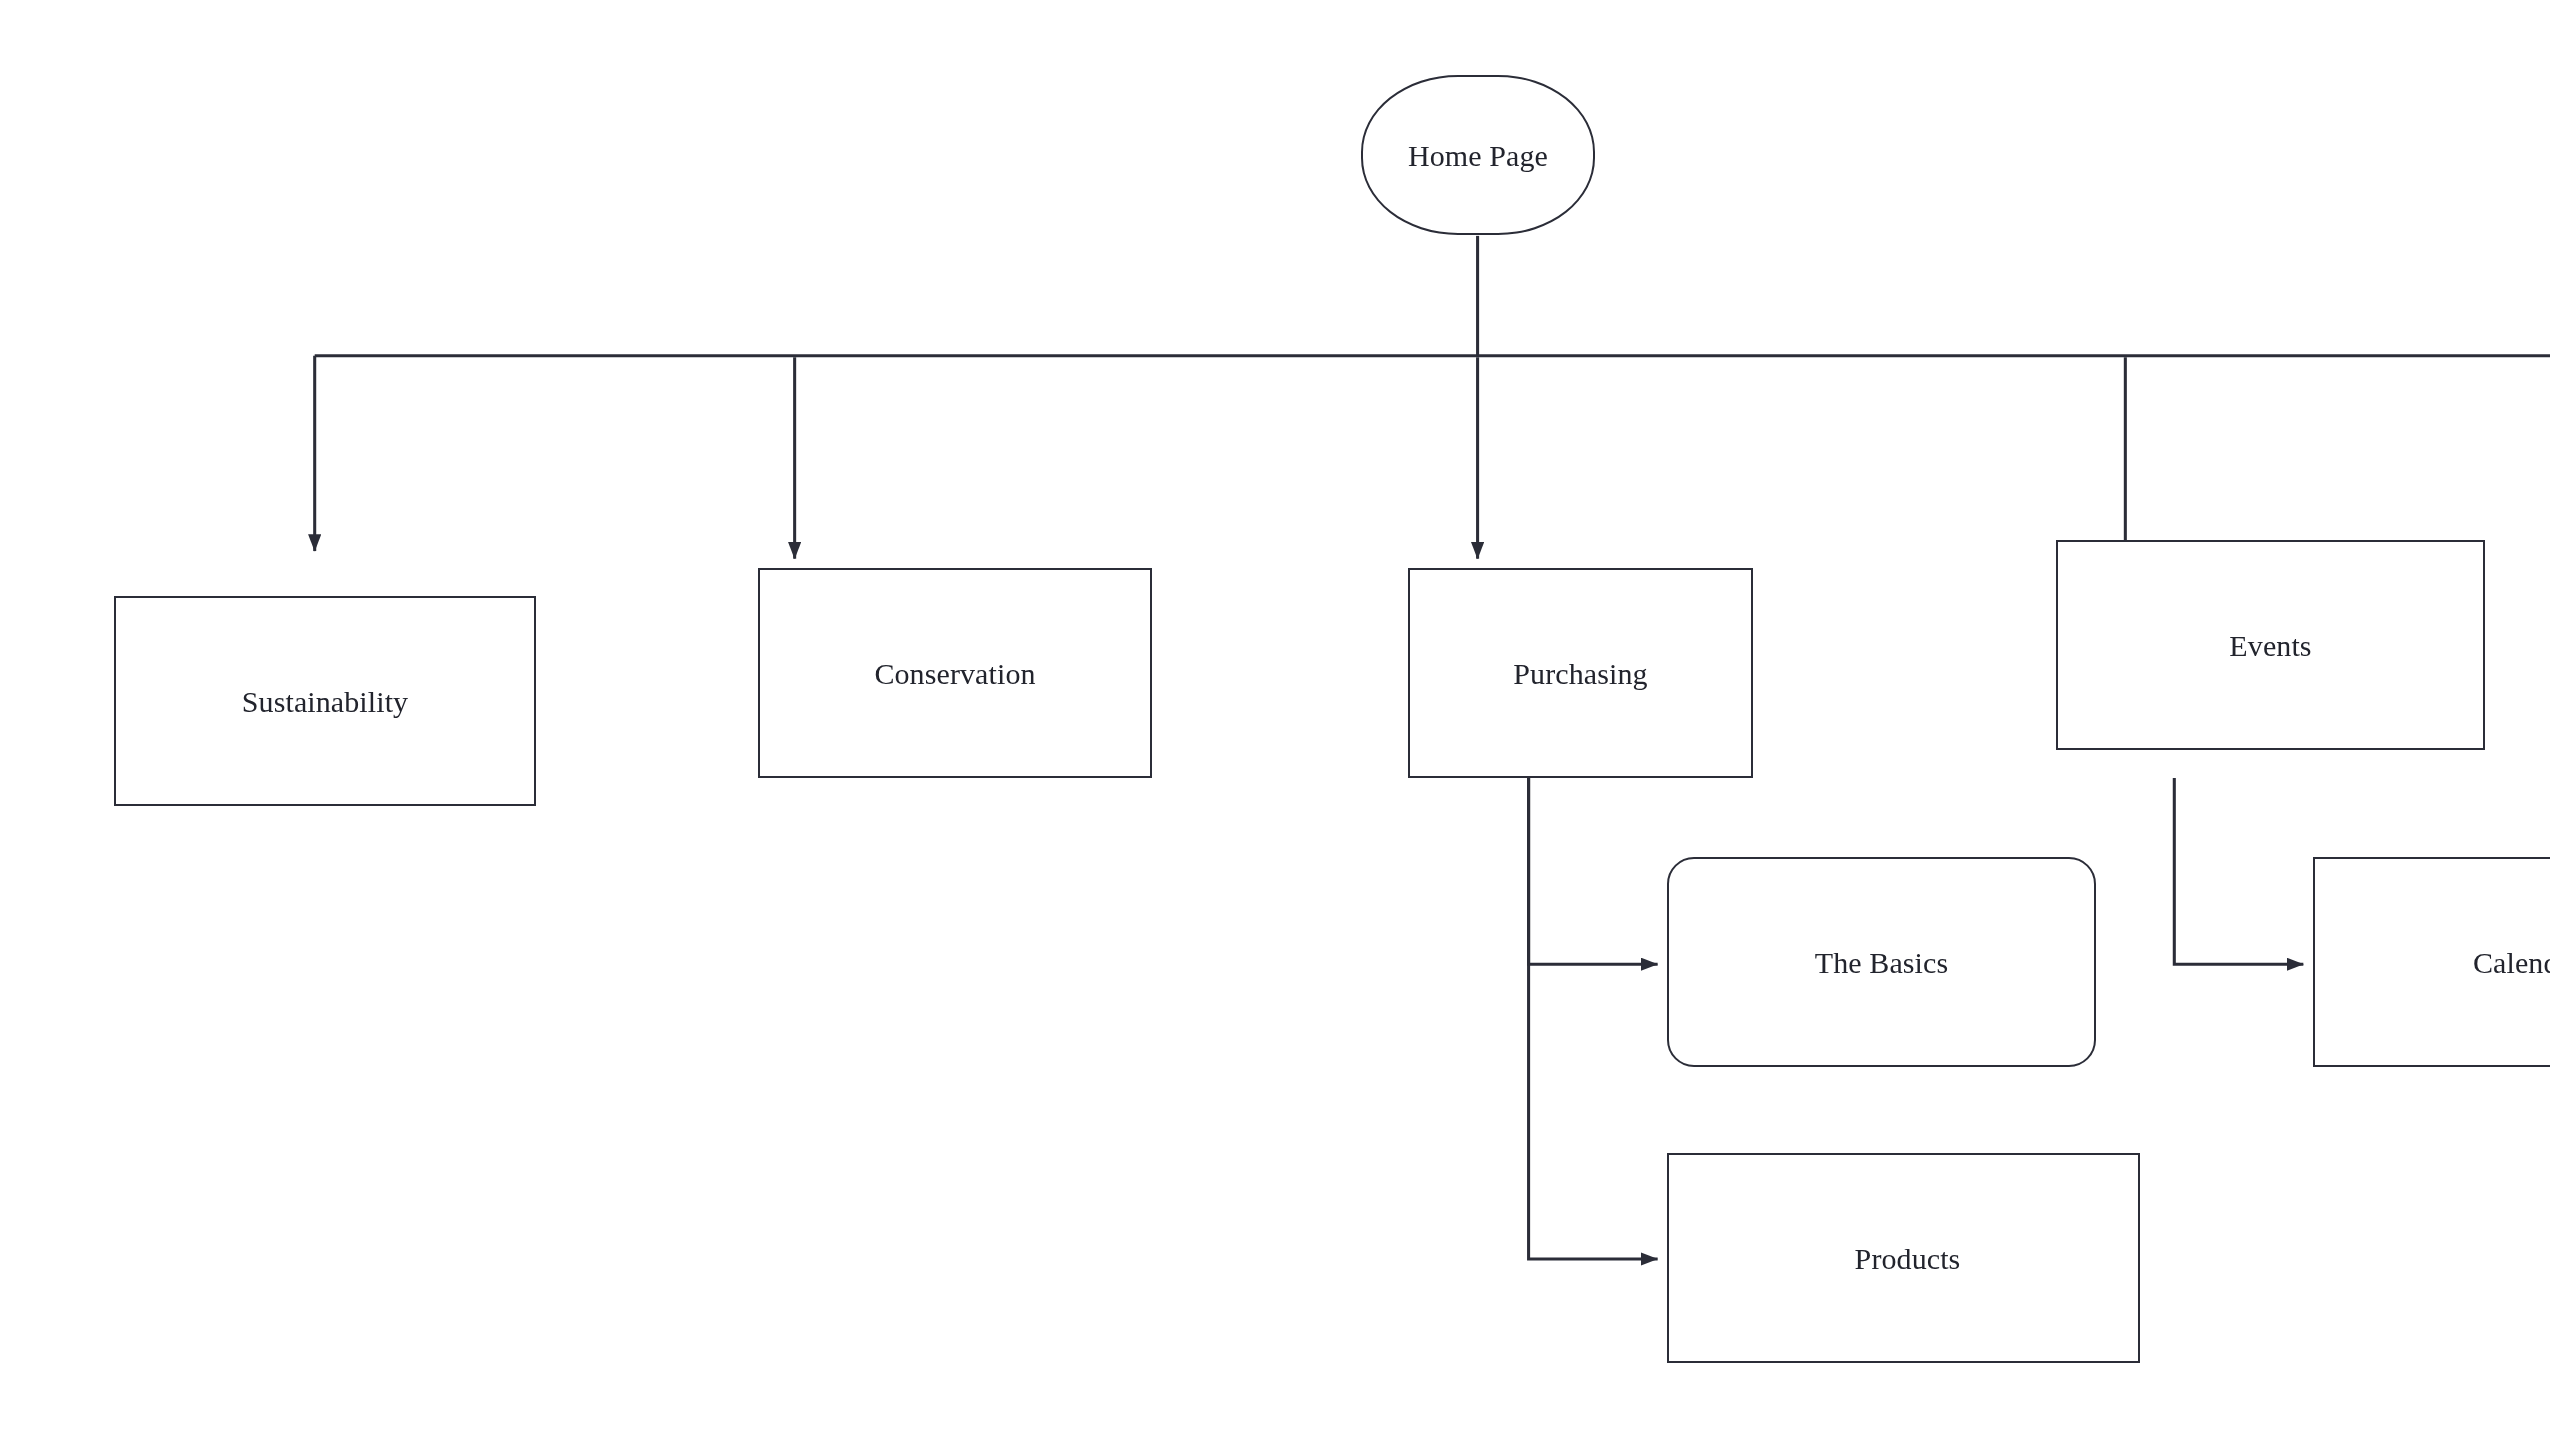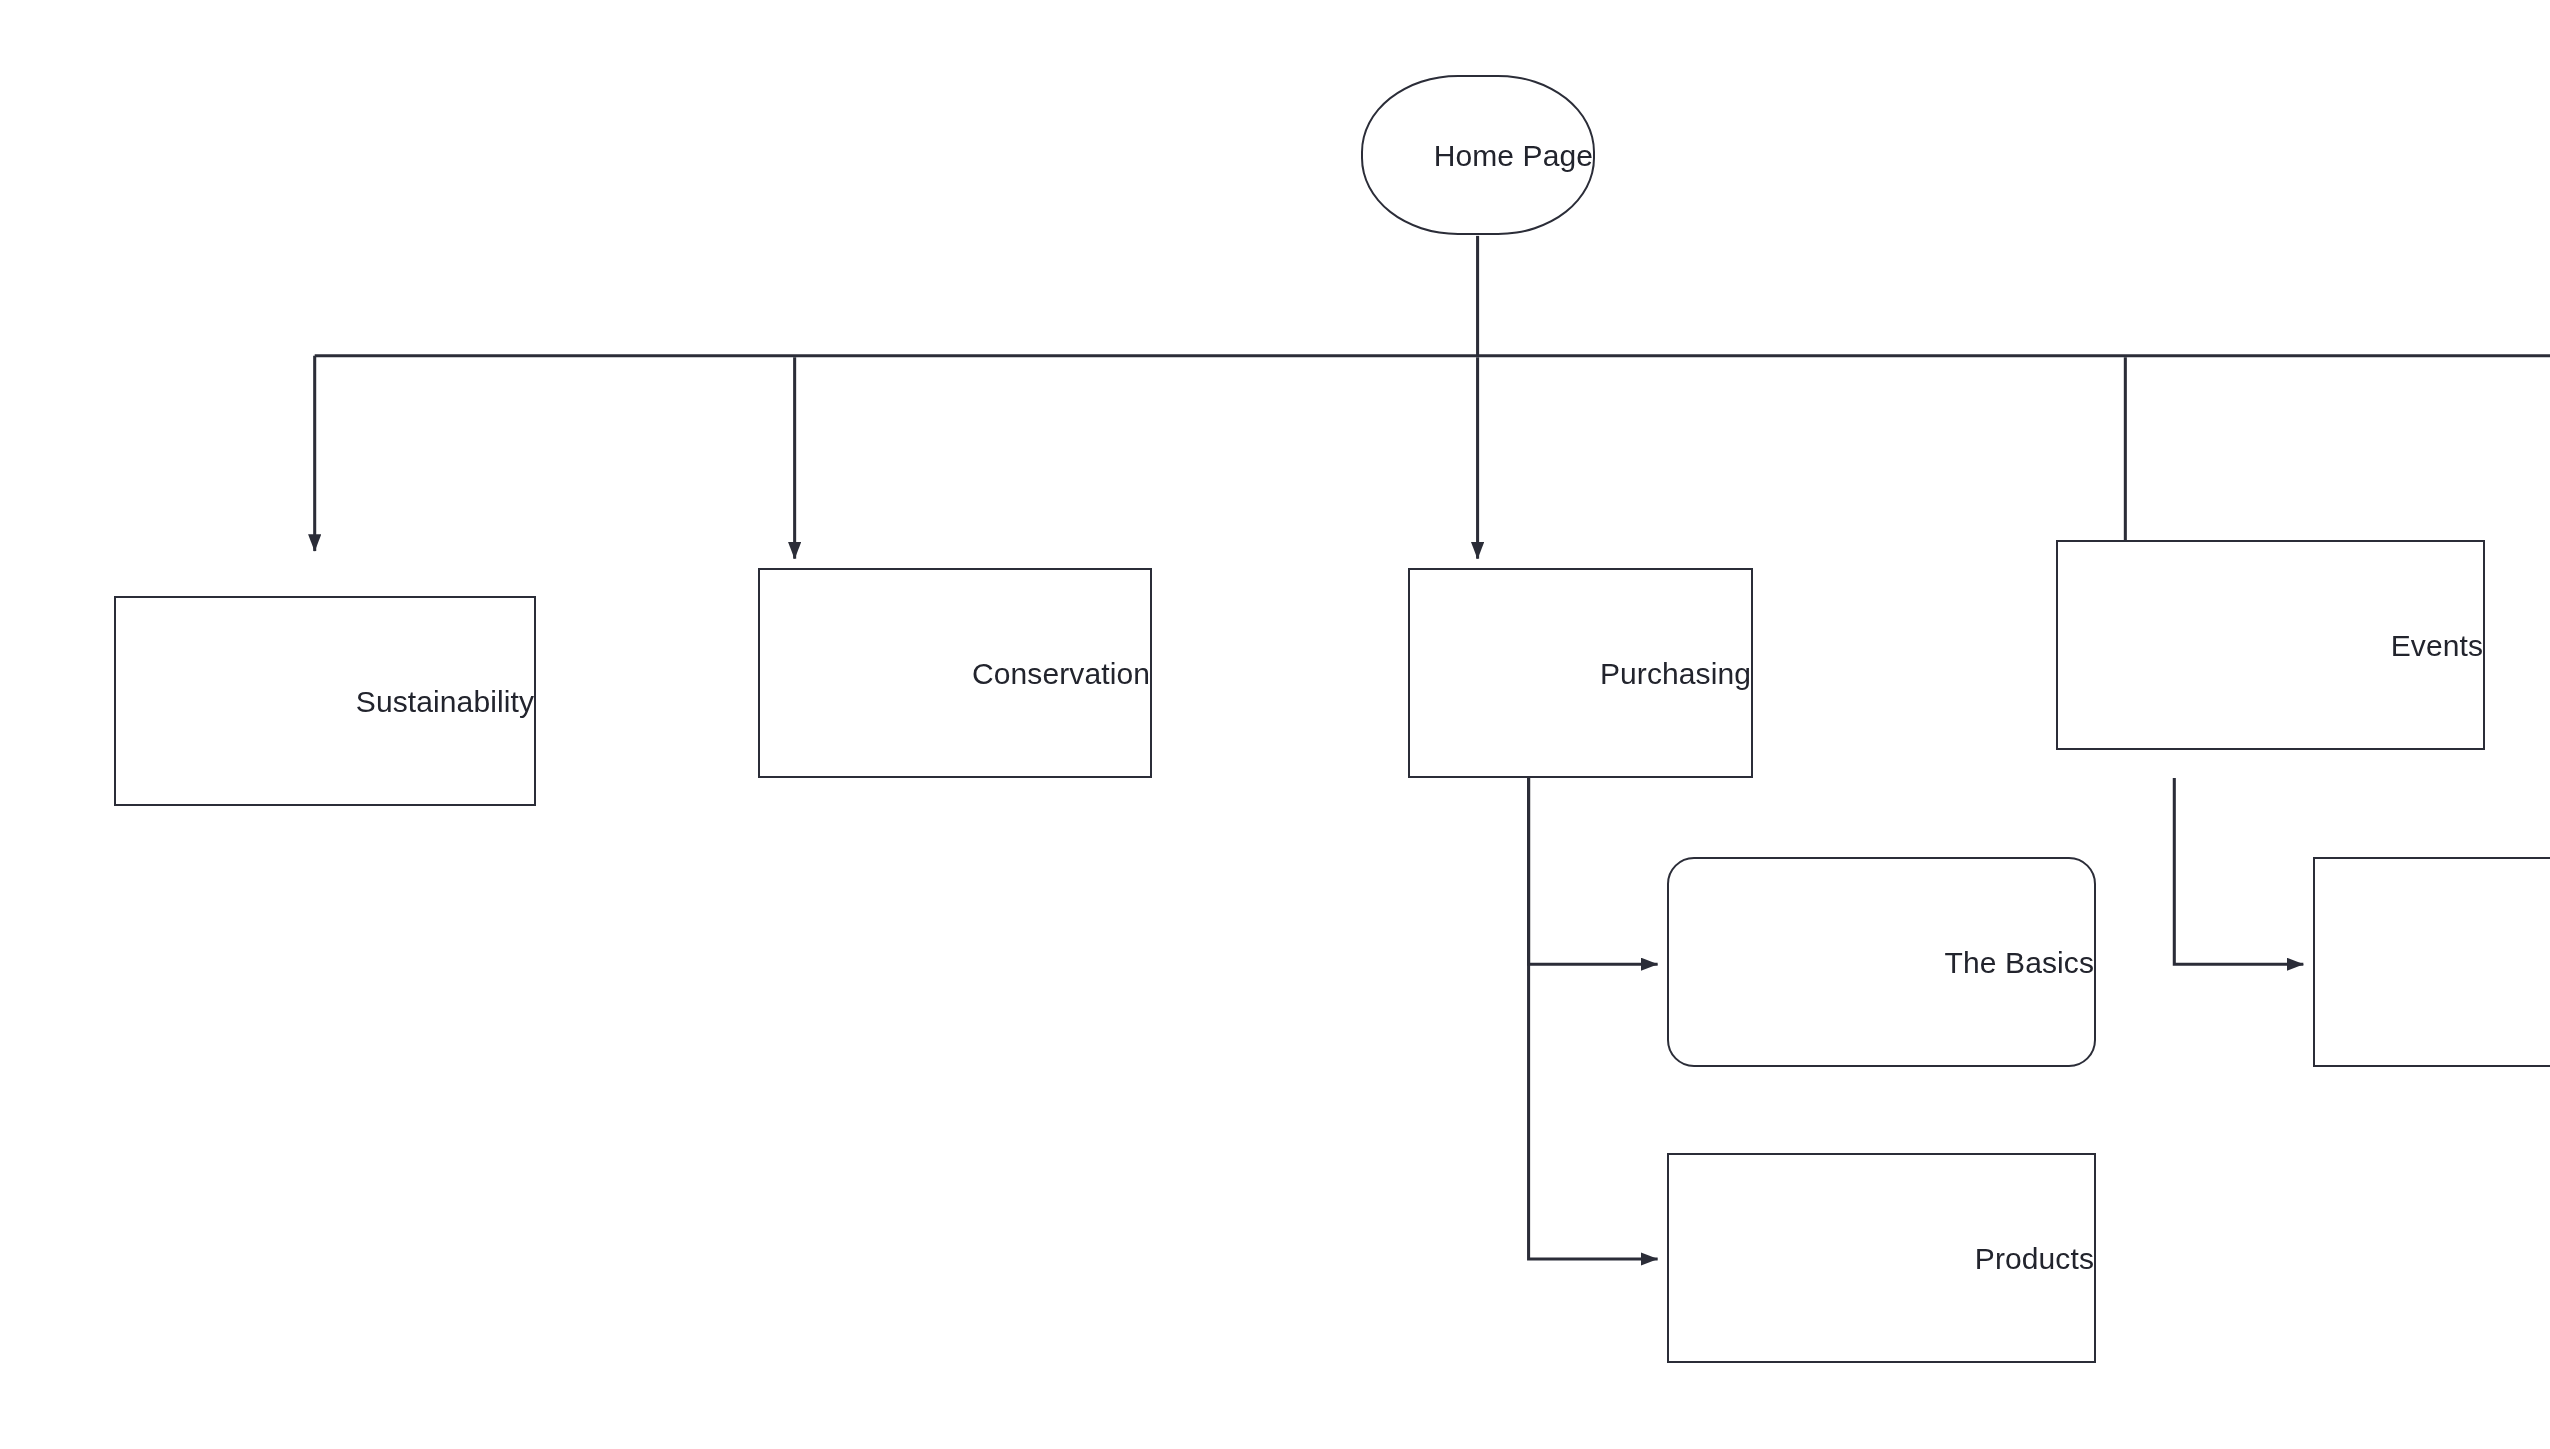--- a/index.html
+++ b/index.html
@@ -26,24 +26,25 @@
     top: 0;
     width: 3226px;
     height: 1450px;
     pointer-events: none;
   }
   .node {
     position: absolute;
     box-sizing: border-box;
     display: flex;
     align-items: center;
-    justify-content: flex-end;
+    justify-content: center;
     background: #ffffff;
     border: 2.6px solid #2b2d38;
     color: #1f2128;
+    font-family: Liberation Serif, serif;
   }
   .node.rounded {
     border-radius: 97px / 77px;
   }
   .node-label {
     font-size: 30px;
     line-height: 1.1;
     letter-spacing: 0.1px;
     color: #22242d;
     white-space: nowrap;
@@ -103,21 +104,21 @@
   </div>
 
   <div class="node" style="left:2056px; top:540px; width:429px; height:210px;">
     <span class="node-label">Events</span>
   </div>
 
   <div class="node" style="left:1667px; top:857px; width:429px; height:210px;border-radius:27px;">
     <span class="node-label">The Basics</span>
   </div>
 
-  <div class="node" style="left:1667px; top:1153px; width:429px; height:210px;padding-left:8px;">
+  <div class="node" style="left:1667px; top:1153px; width:473px; height:210px;padding-left:8px;">
     <span class="node-label">Products</span>
   </div>
 
   <div class="node" style="left:2313px; top:857px; width:429px; height:210px;">
     <span class="node-label">Calendar</span>
   </div>
 
 </div>
 
 

